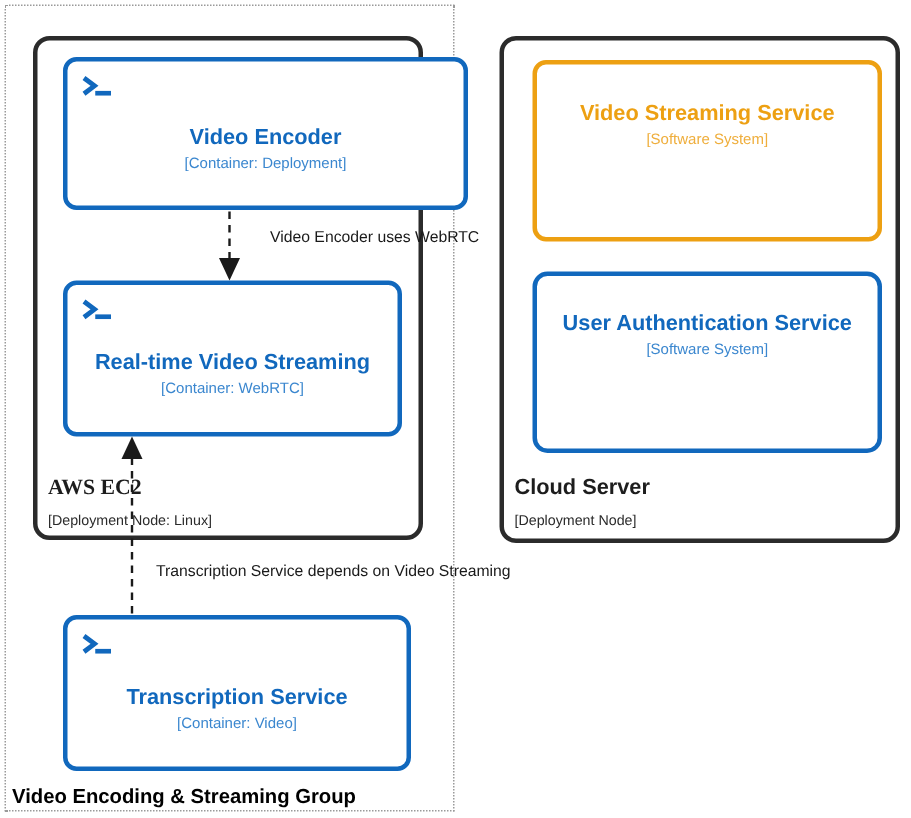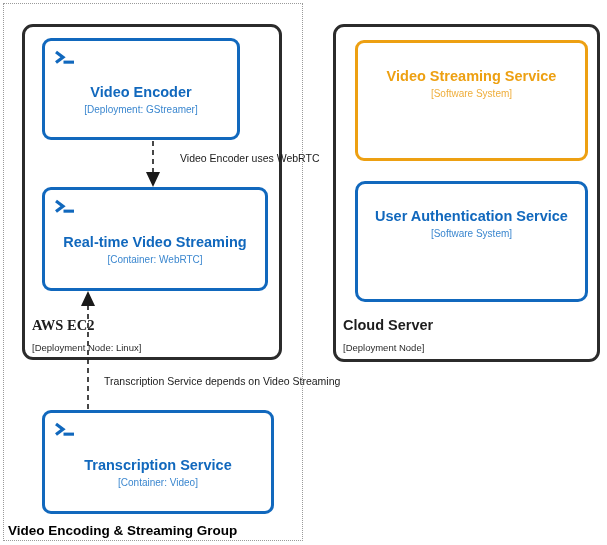--- a/index.html
+++ b/index.html
@@ -129,28 +129,28 @@
 <body>
 
 <div id="canvas">
 
   <div class="group-box" style="left:3px; top:3px; width:300px; height:538px;"></div>
 
   <div class="node-box" style="left:22px; top:24px; width:260px; height:336px;"></div>
   <div class="node-title" style="left:32px; top:317px;font-family:Liberation Serif, serif;">AWS EC2</div>
   <div class="node-sub" style="left:32px; top:342px;">[Deployment Node: Linux]</div>
 
-  <div class="elem-box blue" style="left:42px; top:38px; width:198px; height:102px;padding-left:20px;">
+  <div class="elem-box blue" style="left:42px; top:38px; width:270px; height:102px;padding-left:20px;">
     <svg class="term-icon" viewBox="0 0 26 22" style="left:8px; top:7px;">
       <path d="M3,4 L10,9.2 L3,14.5" fill="none" stroke="#1168BD" stroke-width="3.2" stroke-linecap="butt" stroke-linejoin="miter"></path>
       <rect x="10.5" y="12.6" width="10.5" height="3.1" fill="#1168BD"></rect>
     </svg>
     <div class="elem-text" style="top:43px;">
       <div class="elem-name blue">Video Encoder</div>
-      <div class="elem-tech blue">[Deployment: GStreamer]</div>
+      <div class="elem-tech blue">[Container: Deployment]</div>
     </div>
   </div>
 
   <div class="elem-box blue" style="left:42px; top:187px; width:226px; height:104px;">
     <svg class="term-icon" viewBox="0 0 26 22" style="left:8px; top:7px;">
       <path d="M3,4 L10,9.2 L3,14.5" fill="none" stroke="#1168BD" stroke-width="3.2" stroke-linecap="butt" stroke-linejoin="miter"></path>
       <rect x="10.5" y="12.6" width="10.5" height="3.1" fill="#1168BD"></rect>
     </svg>
     <div class="elem-text" style="top:44px;">
       <div class="elem-name blue">Real-time Video Streaming</div>

